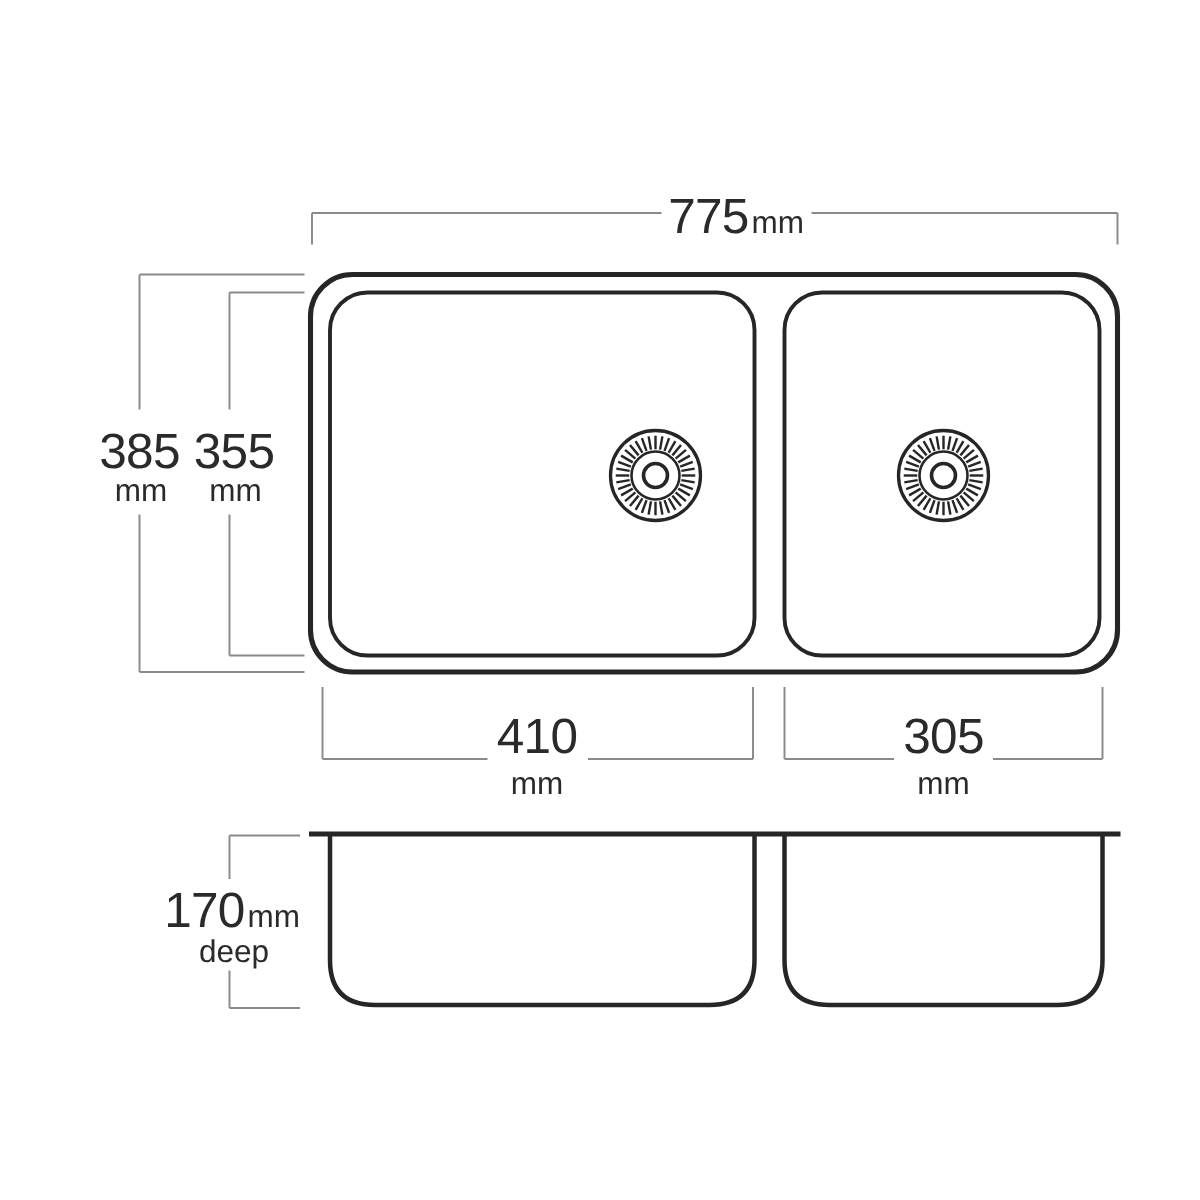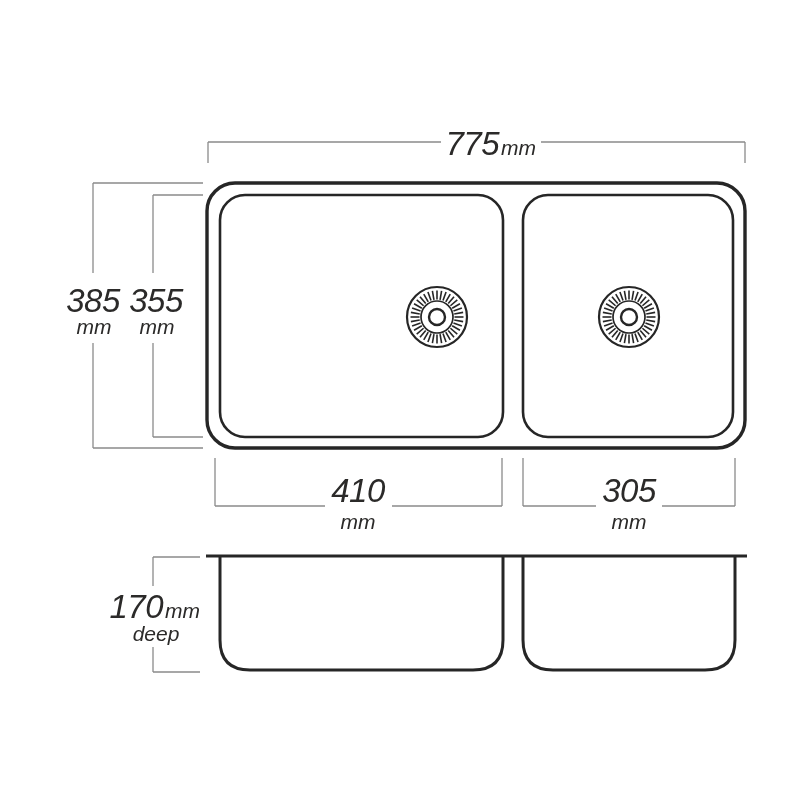--- a/index.html
+++ b/index.html
@@ -7,21 +7,20 @@
     --outline-color:#262626;
     --dim-color:#8a8a8a;
     --text-color:#2b2a29;
   }
   html,body{margin:0;padding:0;background:var(--bg-color);}
   .canvas{
     position:relative;
     width:800px;height:800px;
     background:var(--bg-color);
     overflow:hidden;
-    font-style:italic;
   }
   svg{display:block;}
   svg text{
     font-family:"Liberation Sans", sans-serif;
     fill:var(--text-color);
   }
   .dim-value{font-size:33px;letter-spacing:-0.5px;}
   .dim-unit{font-size:21px;}
   .dim-label{font-size:21px;}
   .outline{stroke:var(--outline-color);fill:none;}

